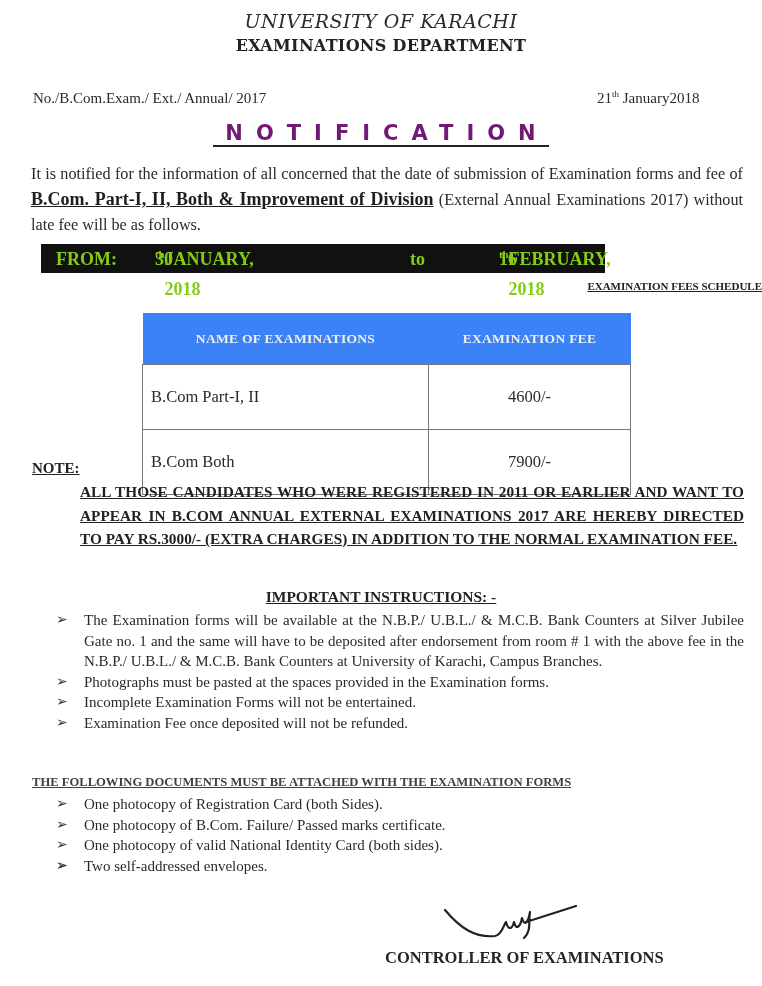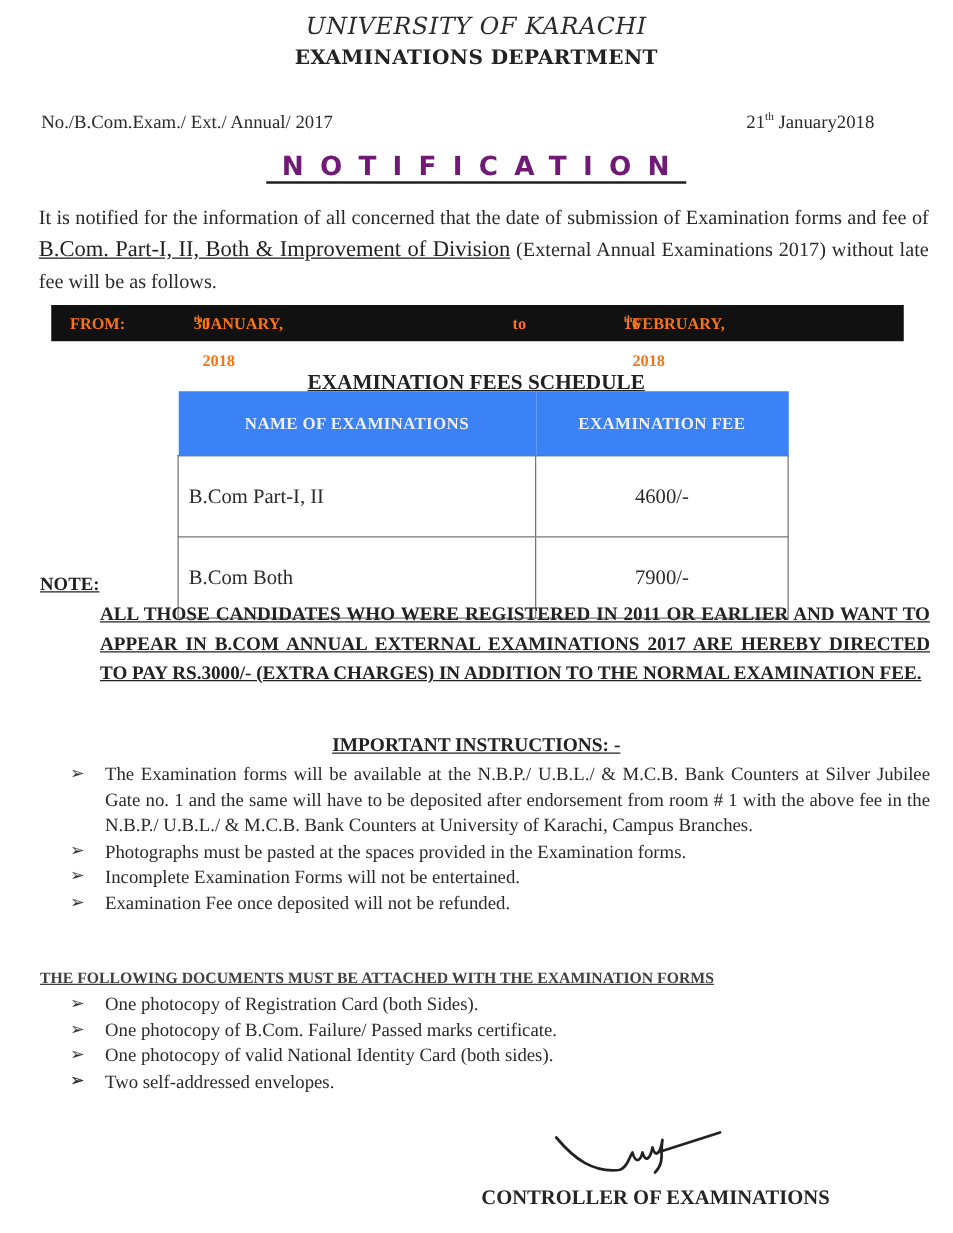--- a/index.html
+++ b/index.html
@@ -29,32 +29,32 @@
     display: inline-block;
     font-family: "DejaVu Sans", sans-serif; font-weight: bold;
     font-size: 21px; letter-spacing: 13px; color: #701a75;
     border-bottom: 2px solid #222; padding: 0 0 1px 12px; line-height: 22px; text-align: center;
   }
   .intro {
     left: 31px; width: 712px; top: 162px;
     font-size: 16.2px; line-height: 25px; text-align: justify; color: #2a2a2a;
   }
   .intro .hl {
-    font-weight: normal; font-size: 18px; text-decoration: underline; color: #1e1e1e;
+    font-weight: bold; font-size: 18px; text-decoration: underline; color: #1e1e1e;
   }
   .fromband {
-    left: 41px; width: 682px; top: 244px; height: 29px;
-    background: #111; color: #f97316;
-    font-weight: bold; font-size: 13px; line-height: 30px;
+    left: 41px; width: 564px; top: 244px; height: 29px;
+    background: #111; color: #84cc16;
+    font-weight: bold; font-size: 18px; line-height: 30px;
     box-sizing: border-box;
   }
   .fromband span { position: absolute; top: 0; }
   .sched {
-    left: 0; right: 0; top: 296px; text-align: center;
-    font-weight: bold; font-size: 17px; color: #222;
+    left: 0; right: 0; top: 280px; text-align: right;
+    font-weight: bold; font-size: 11px; color: #222;
   }
   .sched span { text-decoration: underline; }
   table.fees {
     position: absolute; left: 142px; top: 313px; width: 489px;
     border-collapse: collapse; font-size: 16.5px;
   }
   table.fees th {
     background: #3b82f6; color: #efefef; font-weight: bold;
     font-size: 13.5px; letter-spacing: 0.3px; height: 51px; padding: 0;
   }

